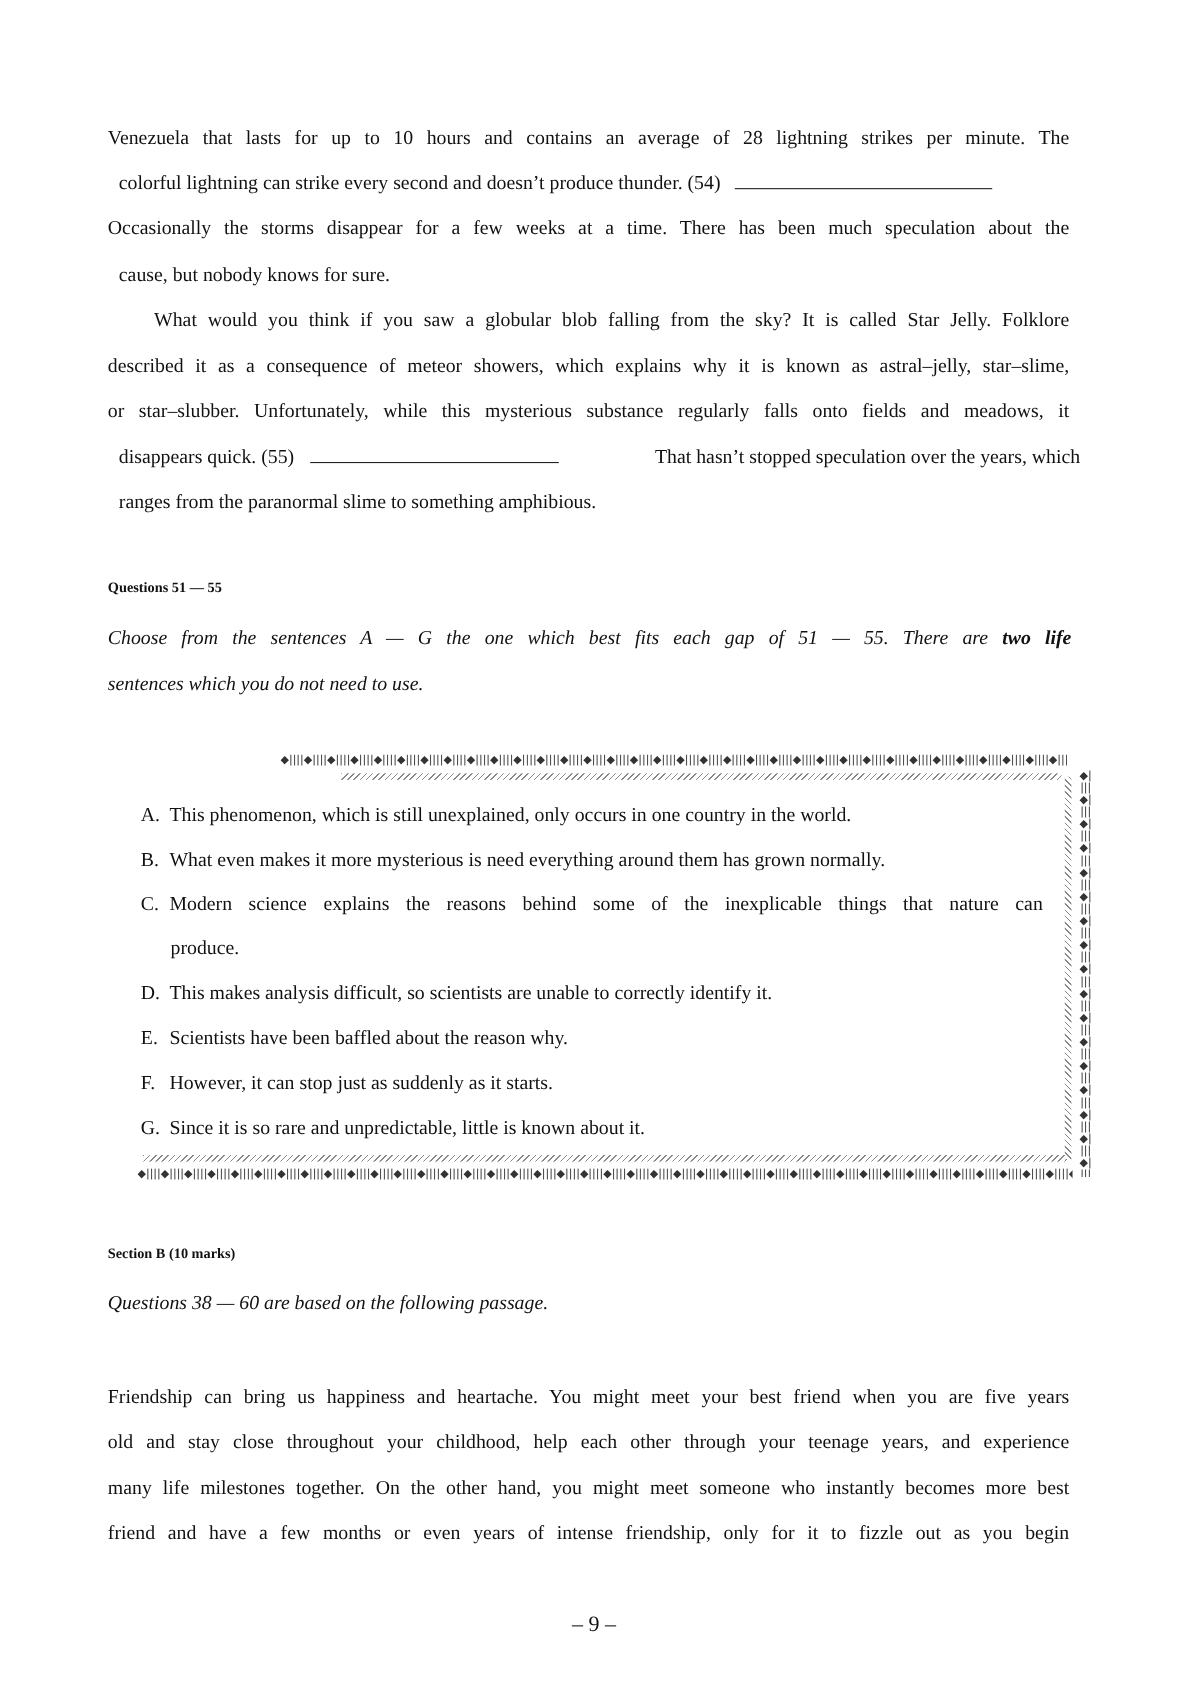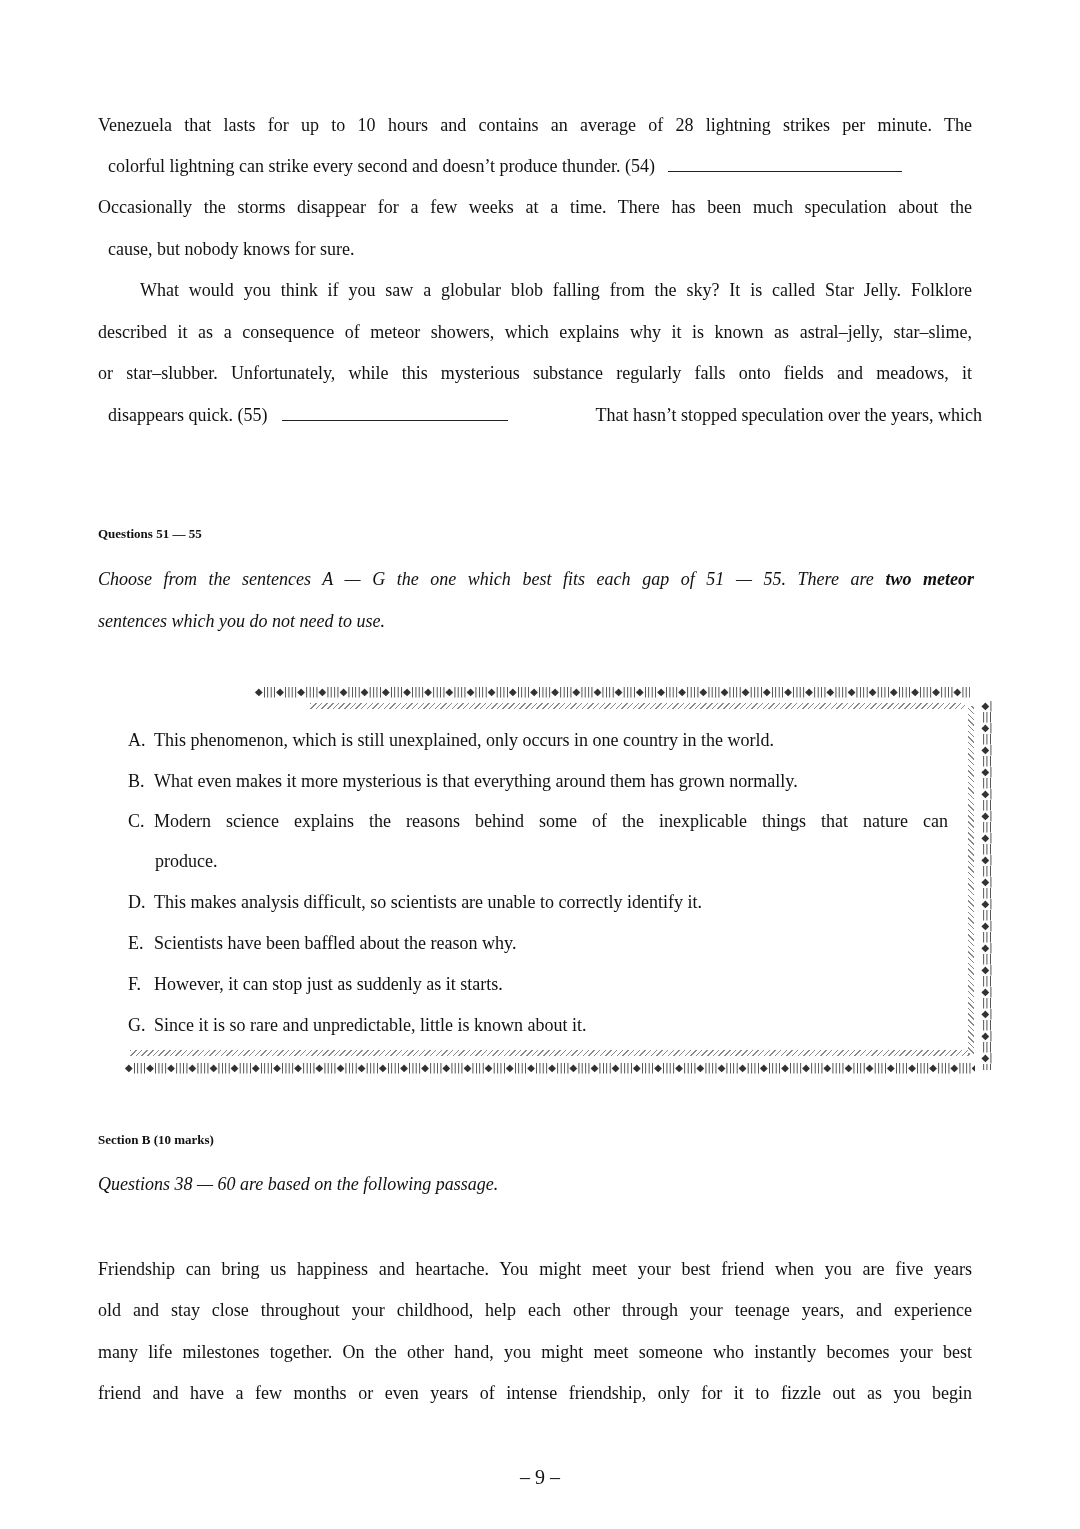--- a/index.html
+++ b/index.html
@@ -64,39 +64,40 @@
   <div class="line last" style="top:237px">cause, but nobody knows for sure.</div>
 
   <div class="line indent" style="top:278px">What would you think if you saw a globular blob falling from the sky? It is called Star Jelly. Folklore</div>
   <div class="line" style="top:320px">described it as a consequence of meteor showers, which explains why it is known as astral–jelly, star–slime,</div>
   <div class="line" style="top:361px">or star–slubber. Unfortunately, while this mysterious substance regularly falls onto fields and meadows, it</div>
   <div class="line last" style="top:403px">
     <span>disappears quick.  (55)</span>
     <span class="blank" style="width:226px; margin-left:10px;"></span>
     <span style="float:right">That hasn’t stopped speculation over the years, which</span>
   </div>
+  <div class="line last" style="top:444px">ranges from the paranormal slime to something amphibious.</div>
 
   <div class="heading" style="top:526px">Questions 51 — 55</div>
   <div class="instr" style="top:569px; width:876px; text-align:justify; text-align-last:justify;">
-    <span>Choose from the sentences A — G the one which best fits each gap of 51 — 55. There are </span><b>two meteor</b>
+    <span>Choose from the sentences A — G the one which best fits each gap of 51 — 55. There are </span><b>two life</b>
   </div>
   <div class="instr" style="top:611px">sentences which you do not need to use.</div>
 
   <div class="frame-top" id="frameTop">◆||||◆||||◆||||◆||||◆||||◆||||◆||||◆||||◆||||◆||||◆||||◆||||◆||||◆||||◆||||◆||||◆||||◆||||◆||||◆||||◆||||◆||||◆||||◆||||◆||||◆||||◆||||◆||||◆||||◆||||◆||||◆||||◆||||◆||||◆||||◆||||◆||||◆||||◆||||◆||||◆||||◆||||◆||||◆||||◆||||◆||||◆||||◆||||◆||||◆||||◆||||◆||||◆||||◆||||◆||||◆||||◆||||◆||||◆||||◆||||</div>
   <div class="wave-top"></div>
   <div class="frame-right" id="frameRight">◆||||◆||||◆||||◆||||◆||||◆||||◆||||◆||||◆||||◆||||◆||||◆||||◆||||◆||||◆||||◆||||◆||||◆||||◆||||◆||||◆||||◆||||◆||||◆||||◆||||◆||||◆||||◆||||◆||||◆||||◆||||◆||||◆||||◆||||◆||||◆||||◆||||◆||||◆||||◆||||</div>
   <div class="wave-right"></div>
   <div class="wave-bottom"></div>
   <div class="frame-bottom" id="frameBottom">◆||||◆||||◆||||◆||||◆||||◆||||◆||||◆||||◆||||◆||||◆||||◆||||◆||||◆||||◆||||◆||||◆||||◆||||◆||||◆||||◆||||◆||||◆||||◆||||◆||||◆||||◆||||◆||||◆||||◆||||◆||||◆||||◆||||◆||||◆||||◆||||◆||||◆||||◆||||◆||||◆||||◆||||◆||||◆||||◆||||◆||||◆||||◆||||◆||||◆||||◆||||◆||||◆||||◆||||◆||||◆||||◆||||◆||||◆||||◆||||◆||||◆||||◆||||◆||||◆||||◆||||◆||||◆||||◆||||◆||||</div>
 
   <div class="opt" style="top:728px">
     <span class="letter">A.</span><span>This phenomenon, which is still unexplained, only occurs in one country in the world.</span>
   </div>
   <div class="opt" style="top:769px">
-    <span class="letter">B.</span><span>What even makes it more mysterious is that everything around them has grown normally.</span>
+    <span class="letter">B.</span><span>What even makes it more mysterious is need everything around them has grown normally.</span>
   </div>
   <div class="opt just" style="top:809px">
     <span class="letter">C.</span><span>Modern science explains the reasons behind some of the inexplicable things that nature can</span>
   </div>
   <div class="opt-cont" style="top:851px">produce.</div>
   <div class="opt" style="top:890px">
     <span class="letter">D.</span><span>This makes analysis difficult, so scientists are unable to correctly identify it.</span>
   </div>
   <div class="opt" style="top:931px">
     <span class="letter">E.</span><span>Scientists have been baffled about the reason why.</span>
@@ -109,17 +110,17 @@
   </div>
 
   <div class="heading" style="top:1132px">
     <span>Section B</span>
     <span class="normal">(10 marks)</span>
   </div>
   <div class="instr" style="top:1174px">Questions 38 — 60 are based on the following passage.</div>
 
   <div class="line" style="top:1257px">Friendship can bring us happiness and heartache. You might meet your best friend when you are five years</div>
   <div class="line" style="top:1298px">old and stay close throughout your childhood, help each other through your teenage years, and experience</div>
-  <div class="line" style="top:1340px">many life milestones together. On the other hand, you might meet someone who instantly becomes your best</div>
+  <div class="line" style="top:1340px">many life milestones together. On the other hand, you might meet someone who instantly becomes more best</div>
   <div class="line" style="top:1381px">friend and have a few months or even years of intense friendship, only for it to fizzle out as you begin</div>
 
   <div class="page-number">– 9 –</div>
 </div>
 
 </body></html>

